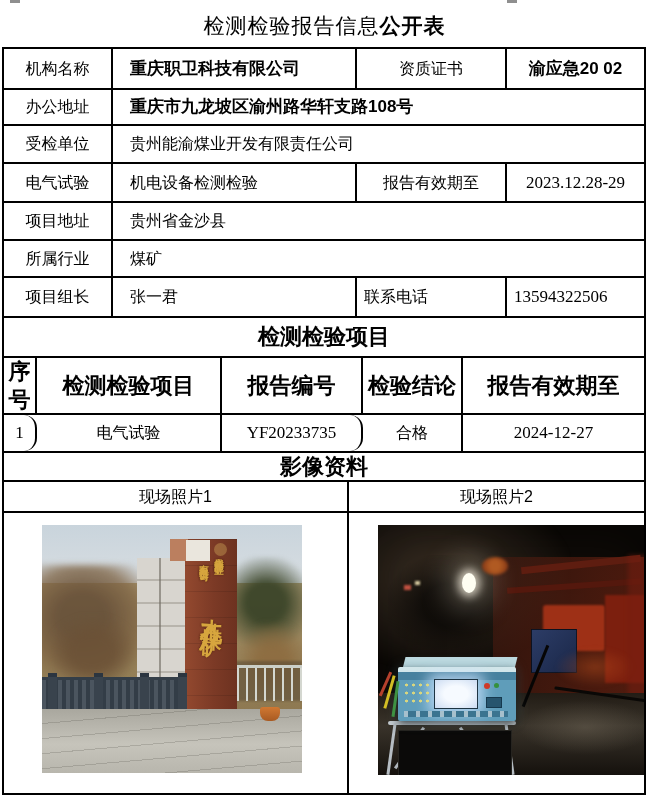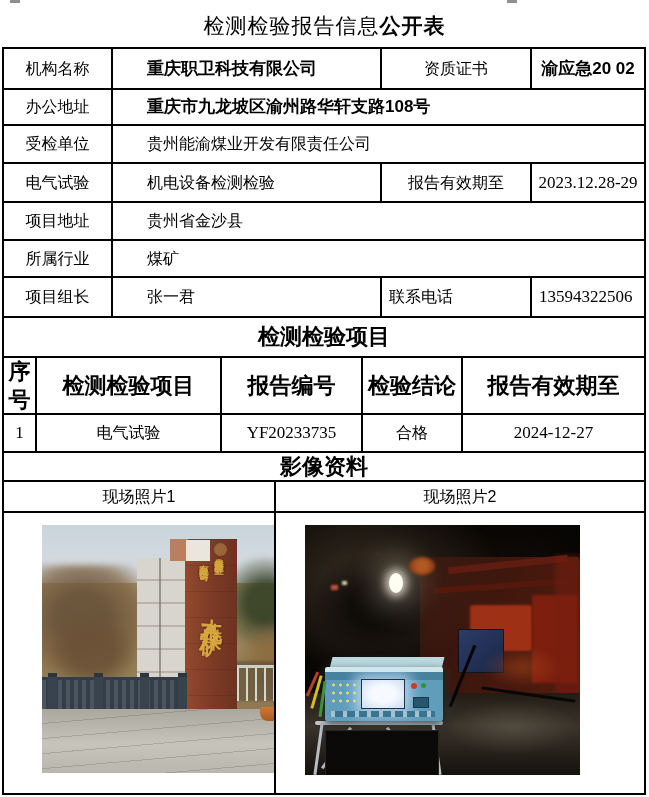--- a/index.html
+++ b/index.html
@@ -15,28 +15,28 @@
   .title .emph{font-weight:bold;}
   .tbl{position:absolute;left:2px;top:47px;width:644px;height:748px;border:2px solid var(--border);
        display:flex;flex-direction:column;box-sizing:border-box;}
   .row{display:flex;border-bottom:2px solid var(--border);box-sizing:border-box;flex:none;}
   .row:last-child{border-bottom:none;flex:1;}
   .cell{border-right:2px solid var(--border);box-sizing:border-box;display:flex;align-items:center;
         justify-content:center;font-size:16px;overflow:hidden;line-height:1.25;text-align:center;}
   .cell.nr{border-right:none;}
   .c1{width:109px}.c2{width:244px}.c3{width:150px}.c4{flex:1}
   .b1{width:33px}.b2{width:185px}.b3{width:141px}.b4{width:100px}.b5{flex:1}
-  .h1{width:272px}.h2{flex:1}
+  .h1{width:345px}.h2{flex:1}
   .r1{height:41px}.r2{height:36px}.r3{height:38px}.r4{height:39px}.r5{height:38px}.r6{height:37px}
   .r7{height:40px}.rs1{height:40px}.rh{height:57px}.rd{height:38px}.rs2{height:29px}.rc{height:31px}
-  .lv{justify-content:flex-start;padding-left:9px;text-align:right;margin-left:25px;}
+  .lv{justify-content:flex-start;padding-left:17px;text-align:right;}
   .ll{justify-content:flex-start;padding-left:7px;text-align:left;}
   .bold{font-weight:bold;font-size:17px;}
   .hbold{font-weight:bold;font-size:22px;}
-  .serif{font-family:"Liberation Serif","DejaVu Serif",serif;font-size:17px;}
+  .serif{font-family:"Liberation Serif","DejaVu Serif",serif;font-size:17px;border-radius:13px;}
   .full{flex:1;border-right:none;}
   .pcell{position:relative;}
   
   .photo1{position:absolute;left:38px;top:12px;width:260px;height:248px;overflow:hidden;
     background:linear-gradient(180deg,var(--sky) 0,#d7dde1 55px,#d2d5d0 75px,#c9c4b4 90px);}
   .photo1 div,.photo2 div{position:absolute;}
   .p1-hill{left:0;top:58px;width:260px;height:130px;background:linear-gradient(180deg,#ab9a74,#9a855c 50%,#8d7851);}
   .p1-trees{left:-18px;top:40px;width:130px;height:115px;filter:blur(3px);
     background:radial-gradient(ellipse at 45% 45%,rgba(105,82,58,.95) 25%,rgba(125,98,66,.75) 55%,rgba(125,98,66,0) 78%);}
   .p1-trees2{left:8px;top:92px;width:85px;height:70px;filter:blur(3px);

